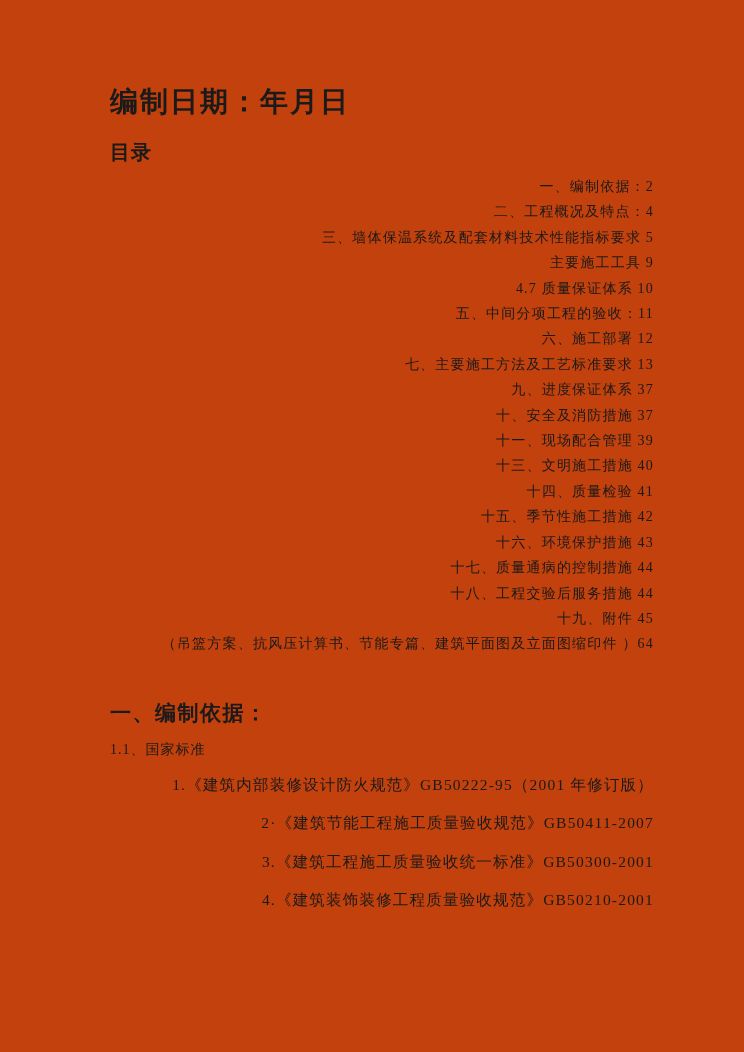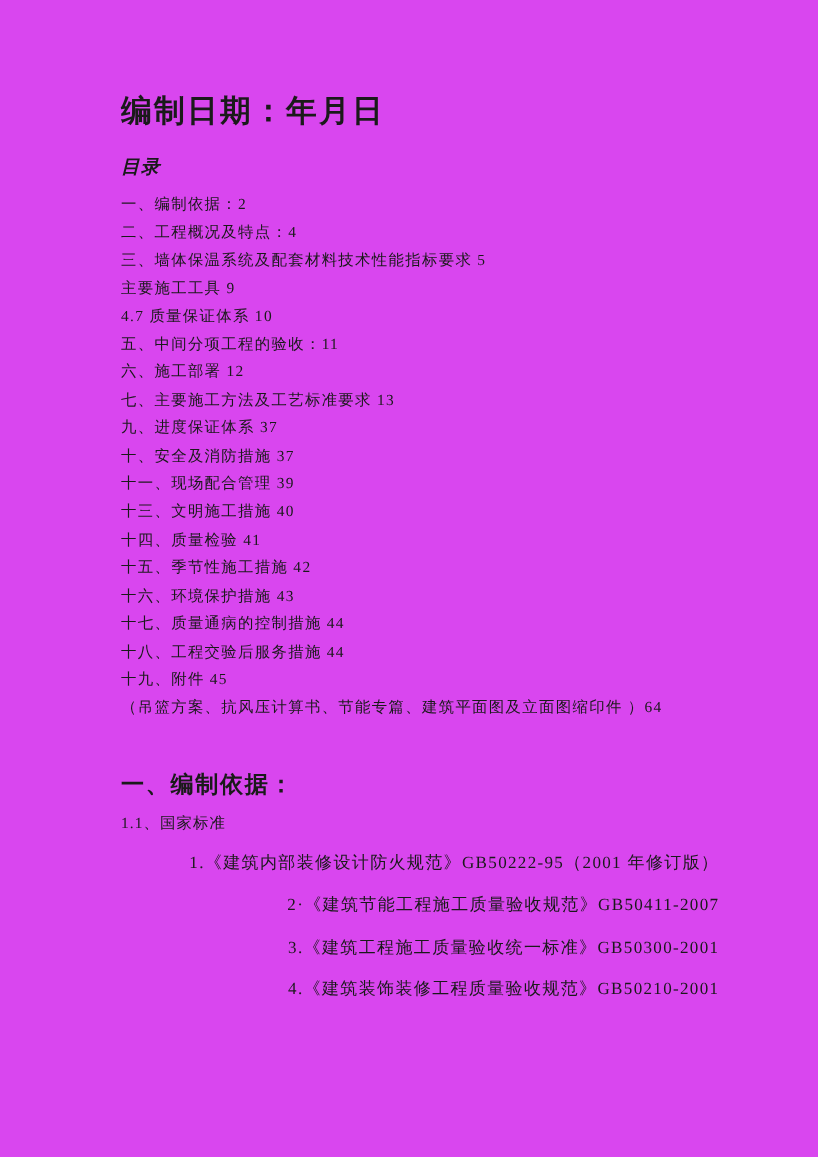--- a/index.html
+++ b/index.html
@@ -12,39 +12,39 @@
     height: 1052px;
     overflow: hidden;
     font-family: "Liberation Serif", "DejaVu Serif", serif;
     color: #1a1a1a;
   }
   .page {
     box-sizing: border-box;
     width: 744px;
     height: 1052px;
     padding: 86px 90px 40px 110px;
-    background: #d946ef;
+    background: #c2410c;
   }
   .doc-title {
     font-size: 28px;
     font-weight: bold;
     line-height: 32px;
     letter-spacing: 2px;
     margin: 0;
   }
   .toc-heading {
-    font-size: 17px;
+    font-size: 20px;
     font-weight: bold;
     line-height: 20px;
     letter-spacing: 1px;
     margin: 24px 0 0 0;
-    font-style: italic;
   }
   .toc-list {
     margin-top: 12px;
+    text-align: right;
   }
   .toc-line {
     font-size: 14px;
     line-height: 25.4px;
     letter-spacing: 1.2px;
     margin: 0;
     white-space: nowrap;
   }
   .section-heading {
     font-size: 21px;

